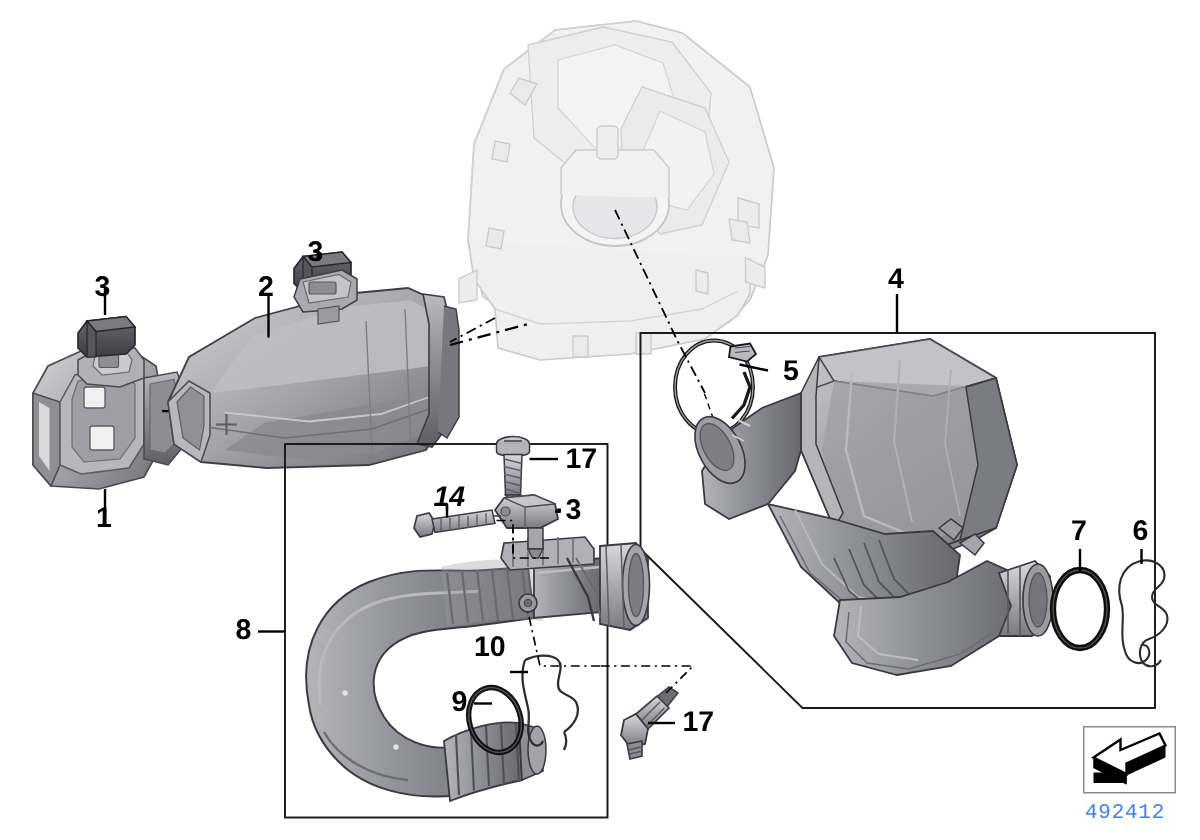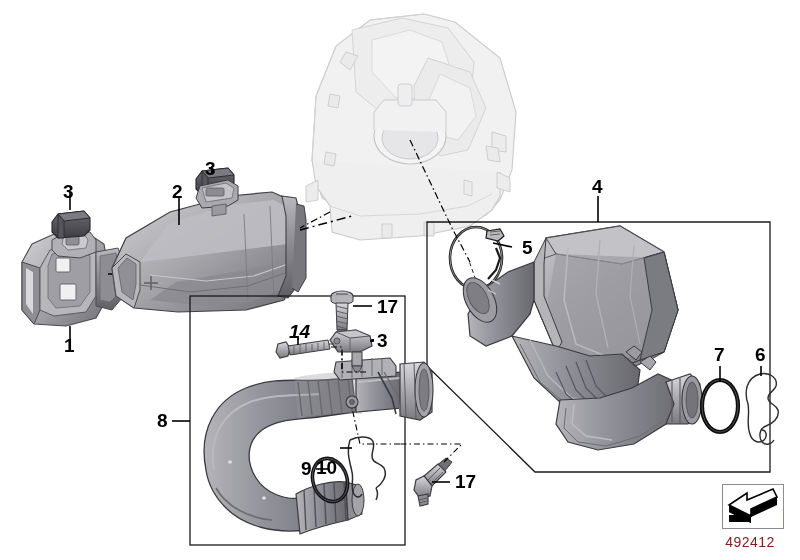--- a/index.html
+++ b/index.html
@@ -14,23 +14,23 @@
     color:#000;
     line-height:1;
     letter-spacing:0px;
     user-select:none;
   }
   .partnum{
     position:absolute;
     left:703px; top:534px;
     width:94px;
     text-align:center;
-    font-family:Liberation Sans, sans-serif;
+    font-family:Liberation Mono, monospace;
     font-size:14px;
-    color:#7f1d1d;
+    color:#3b82f6;
     letter-spacing:0.5px;
   }
   .dirbox{
     position:absolute;
     left:722px; top:484px;
     width:62px; height:45px;
     border:1px solid #8a8a9a;
     background:#fff;
     box-sizing:border-box;
   }
@@ -391,21 +391,21 @@
   <div class="callnum" style="left:64px;  top:336px;">1</div>
   <div class="callnum" style="left:172px; top:182px;">2</div>
   <div class="callnum" style="left:63px;  top:182px;">3</div>
   <div class="callnum" style="left:205px; top:159px;">3</div>
   <div class="callnum" style="left:592px; top:177px;">4</div>
   <div class="callnum" style="left:522px; top:238px;">5</div>
   <div class="callnum" style="left:755px; top:345px;">6</div>
   <div class="callnum" style="left:714px; top:345px;">7</div>
   <div class="callnum" style="left:157px; top:411px;">8</div>
   <div class="callnum" style="left:301px; top:459px;">9</div>
-  <div class="callnum" style="left:316px; top:458px;">10</div>
+  <div class="callnum" style="left:316px; top:422px;">10</div>
   <div class="callnum" style="left:377px; top:331px;">3</div>
   <div class="callnum" style="left:377px; top:297px;">17</div>
   <div class="callnum" style="left:455px; top:472px;">17</div>
   <div class="callnum" style="left:289px; top:322px;font-style:italic;">14</div>
 
   <div class="dirbox">
     <svg width="60" height="43" viewBox="0 0 60 43">
       <path d="M6 20 L24 8 L24 15 L50 4 L54 12 L28 24 L28 31 Z" fill="#ffffff" stroke="#000" stroke-width="1.6"></path>
       <path d="M54 12 L54 20 L28 32 L28 24 Z" fill="#000"></path>
       <path d="M6 20 L28 32 L28 38 L6 27 Z" fill="#000"></path>

